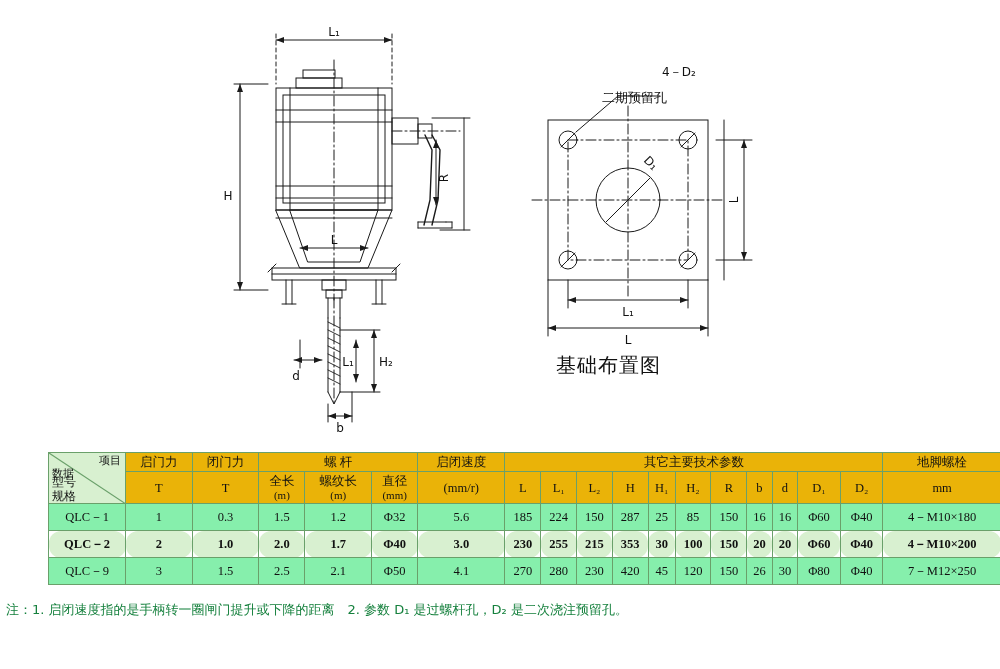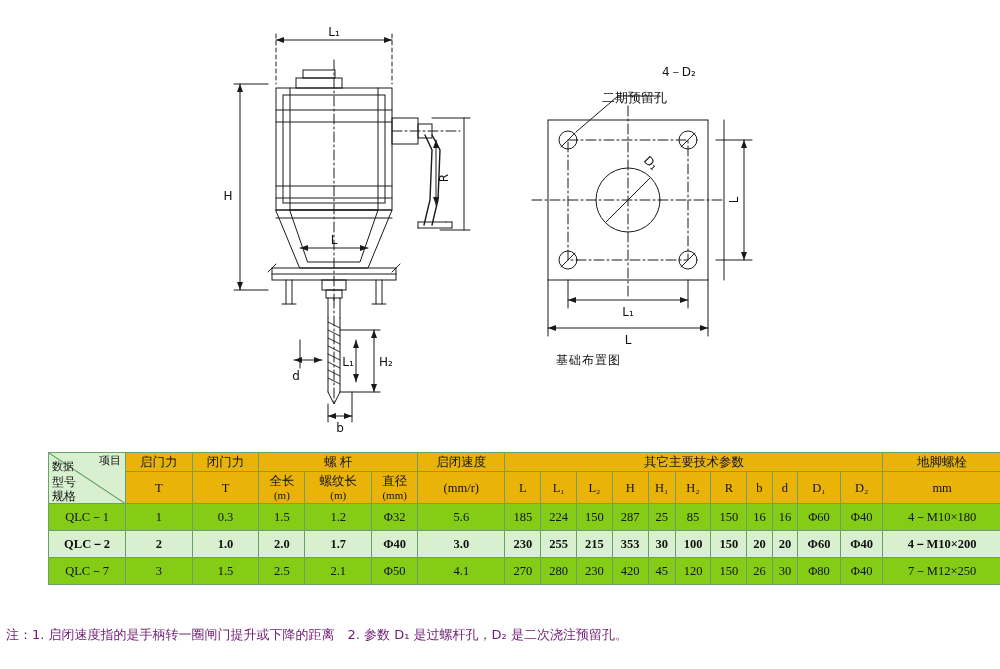--- a/index.html
+++ b/index.html
@@ -10,21 +10,21 @@
     position:relative;
     overflow:hidden;
     color:#111;
   }
   .drawing{
     position:absolute;left:0;top:0;width:1000px;height:440px;
   }
   .caption-base{
     position:absolute;
     left:556px;top:352px;
-    font-size:12px;
+    font-size:20px;
     color:#111;
     letter-spacing:1px;
     font-family:"DejaVu Sans",sans-serif;
   }
   
   .tablewrap{
     position:absolute;left:0;top:452px;width:1000px;
   }
   table.spec{
     border-collapse:collapse;
@@ -36,38 +36,38 @@
   }
   table.spec td, table.spec th{
     border:1px solid #6aa06a;
     text-align:center;
     vertical-align:middle;
     padding:2px 1px;
     font-weight:normal;
     line-height:1.15;
   }
   thead td, thead th{ background:#eab308; }
-  tbody tr.alt td{ background:#d8f0d0; font-weight:bold; }
-  tbody td{ background:#84cc16; height:22px; }
+  tbody tr.alt td{ background:#d8f0d0; font-weight:bold;border-radius:12px; }
+  tbody td{ background:#86efac; height:22px; }
   .corner{
     position:relative;
     width:74px;height:42px;
     padding:0;
     background:#d8f0d0;
     overflow:hidden;
   }
   .corner .diag{
     position:absolute;left:0;top:0;width:100%;height:100%;
   }
   .corner .t1{position:absolute;right:4px;top:1px;font-size:11px;}
-  .corner .t2{position:absolute;left:3px;top:7px;font-size:11px;}
+  .corner .t2{position:absolute;left:3px;top:14px;font-size:11px;}
   .corner .t3{position:absolute;left:3px;bottom:0px;font-size:12px;}
   .note{
-    position:absolute;left:6px;top:626px;
-    font-size:13px;color:#701a75;
+    position:absolute;left:6px;top:601px;
+    font-size:13px;color:#15803d;
     font-family:"DejaVu Sans",sans-serif;
     white-space:nowrap;
   }
   .unitline{font-size:11px;}
 </style>
 </head>
 <body>
 
 <svg class="drawing" viewBox="0 0 1000 440" xmlns="http://www.w3.org/2000/svg">
   <g stroke="#1a1a1a" fill="none" stroke-width="1" stroke-linecap="round">
@@ -334,21 +334,21 @@
       <td>100</td>
       <td>150</td>
       <td>20</td>
       <td>20</td>
       <td>Φ60</td>
       <td>Φ40</td>
       <td>4－M10×200</td>
       <td>39</td>
     </tr>
     <tr>
-      <td>QLC－7</td>
+      <td>QLC－9</td>
       <td>3</td>
       <td>1.5</td>
       <td>2.5</td>
       <td>2.1</td>
       <td>Φ50</td>
       <td>4.1</td>
       <td>270</td>
       <td>280</td>
       <td>230</td>
       <td>420</td>

